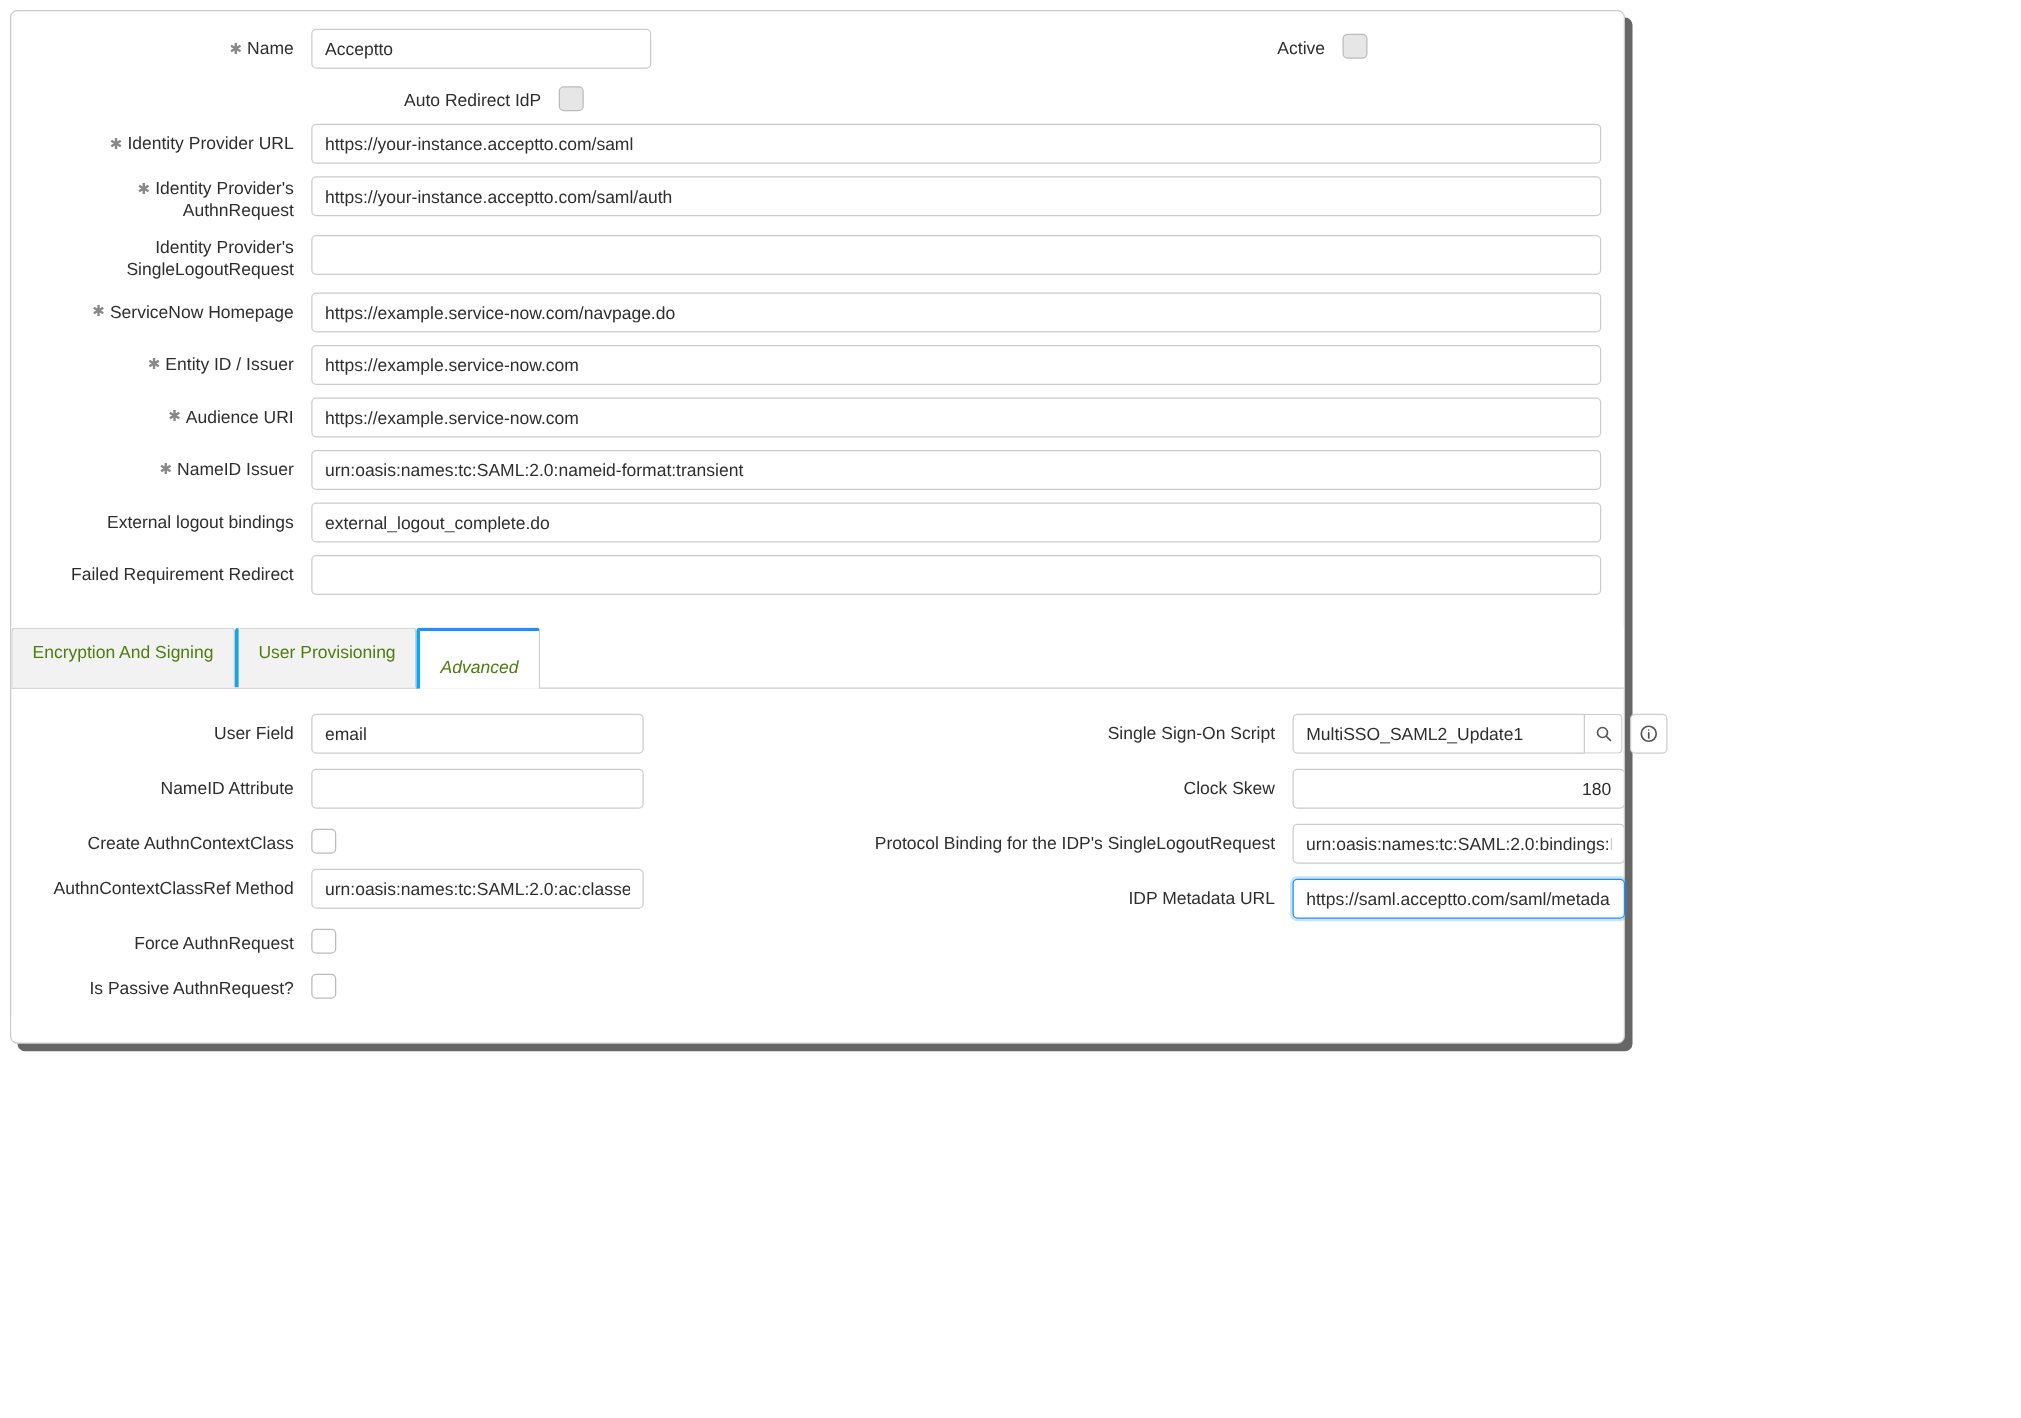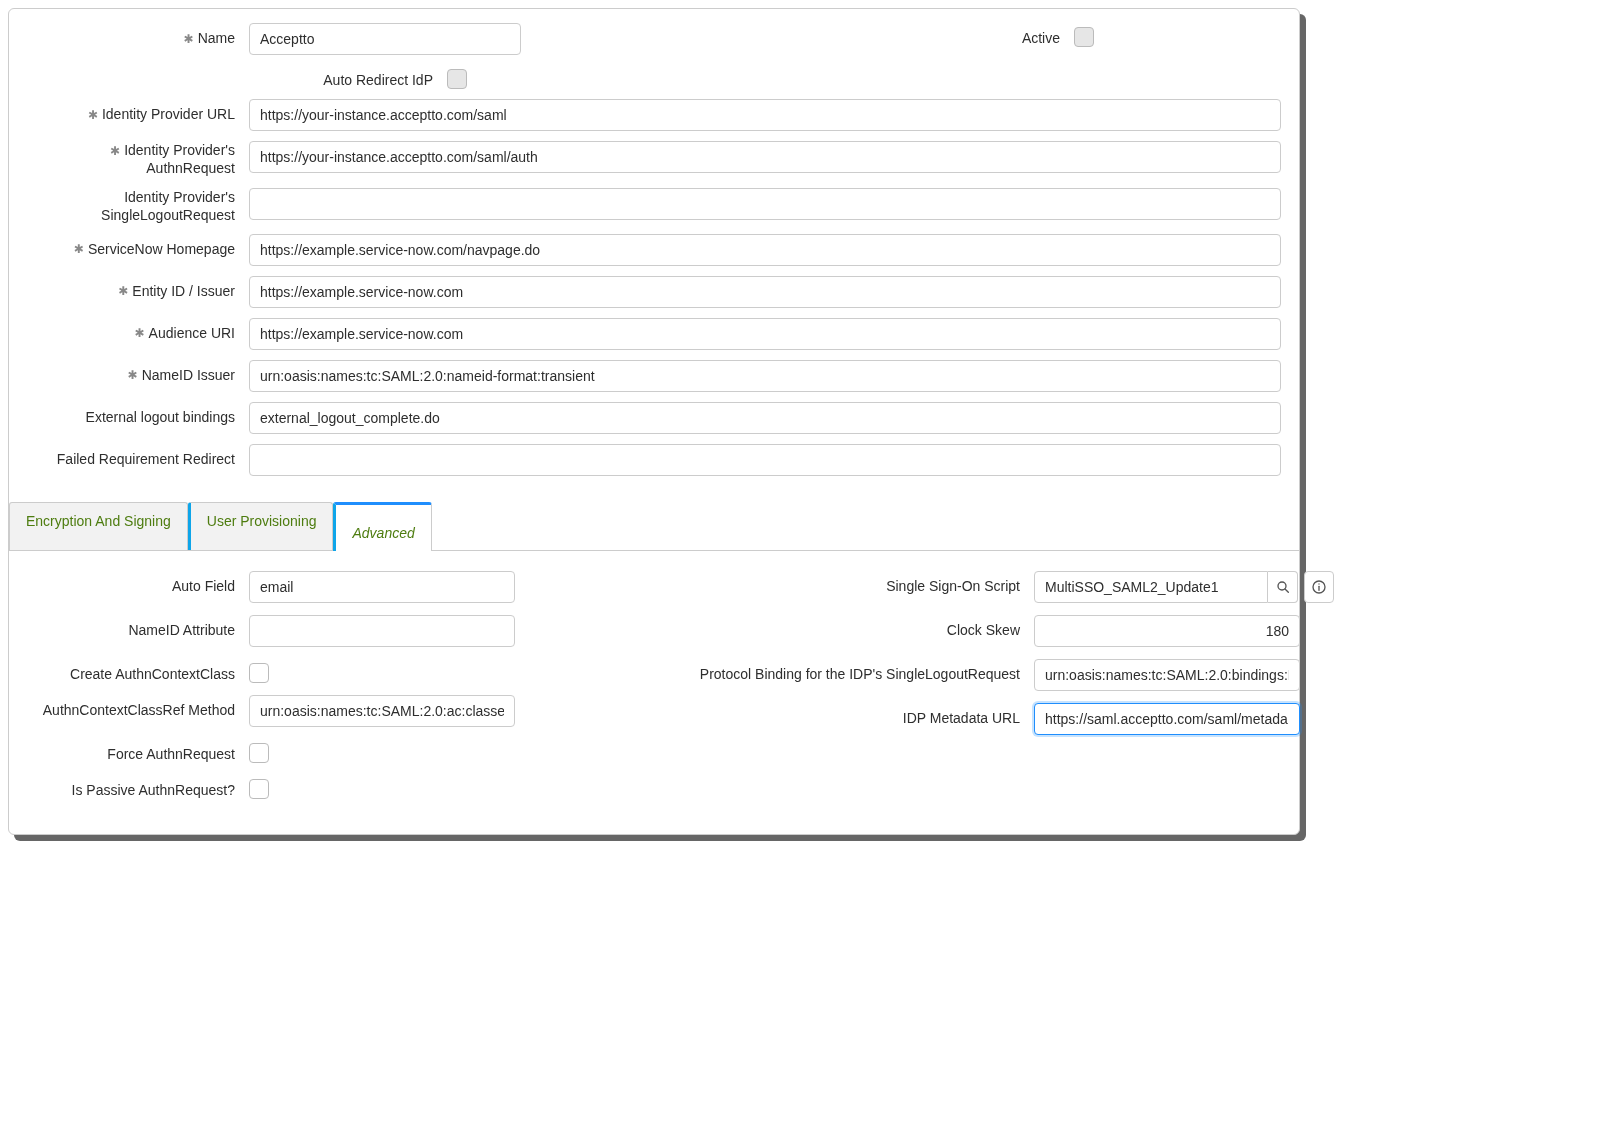--- a/index.html
+++ b/index.html
@@ -232,21 +232,21 @@
 
   <div class="tabs">
     <div class="tab">Encryption And Signing</div>
     <div class="tab">User Provisioning</div>
     <div class="tab active">Advanced</div>
   </div>
 
   <div class="tab-content">
     <div class="tc-left">
       <div class="arow">
-        <div class="alabel">Auto Field</div>
+        <div class="alabel">User Field</div>
         <div class="actrl">
             <input type="text" value="email" style="">
           </div>
       </div>
       <div class="arow">
         <div class="alabel">NameID Attribute</div>
         <div class="actrl">
             <input type="text" value="" style="">
           </div>
       </div>

